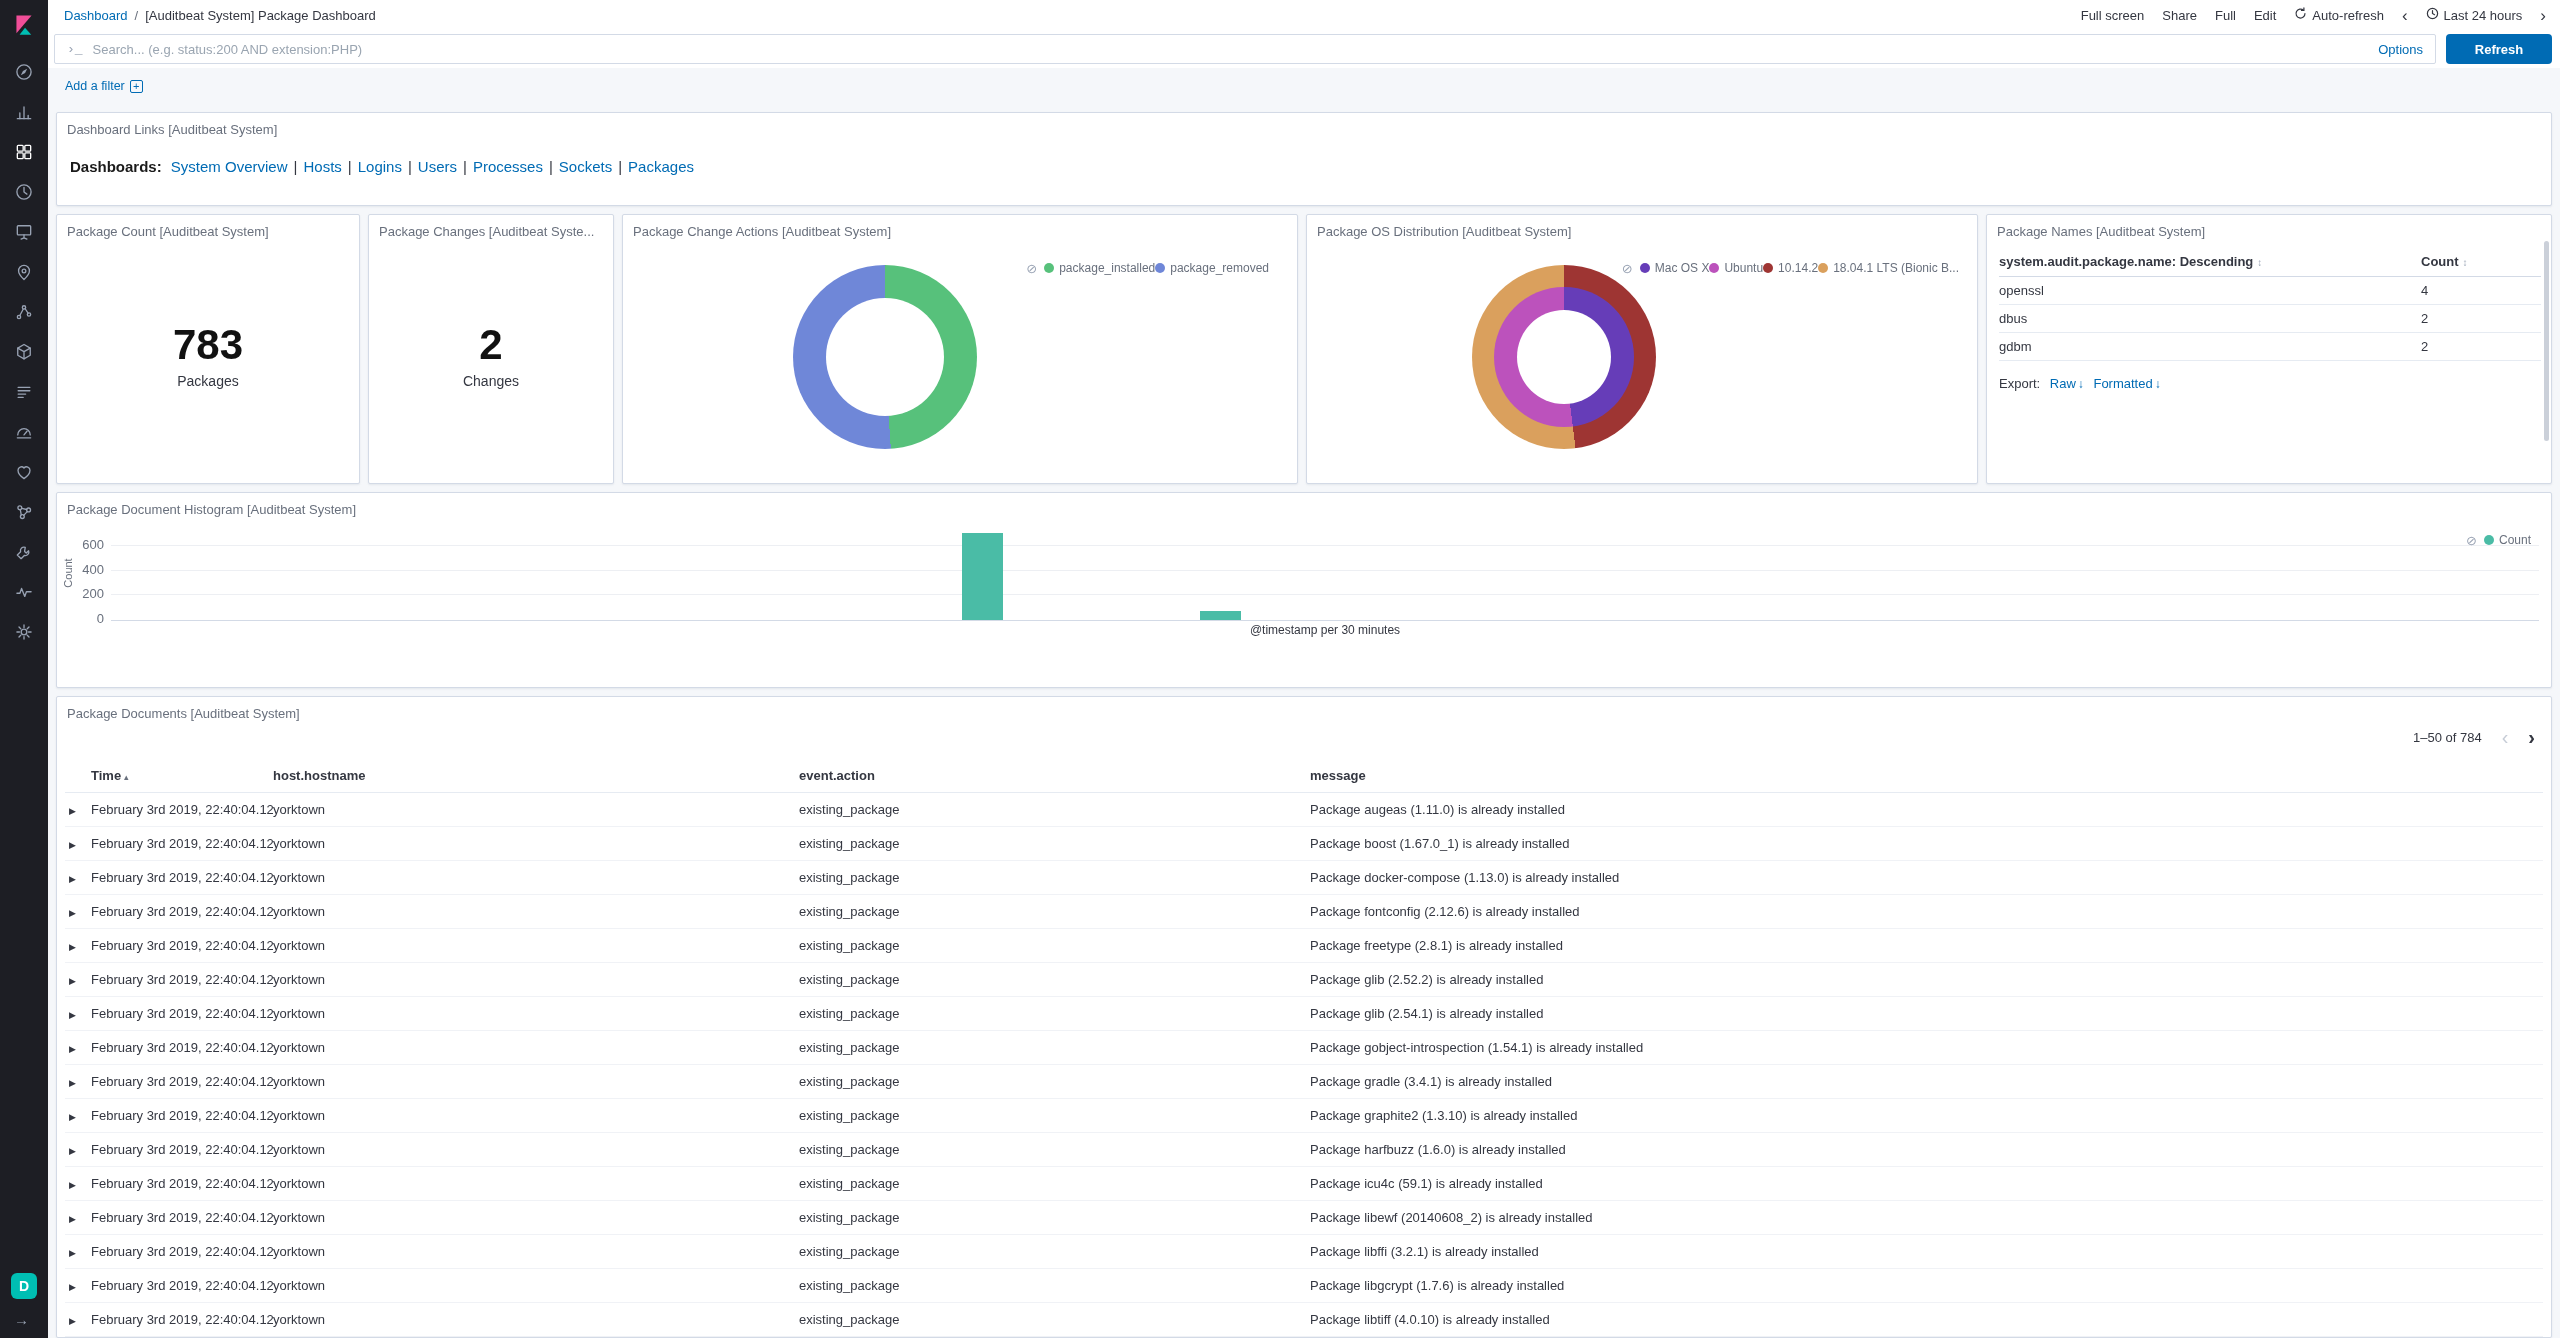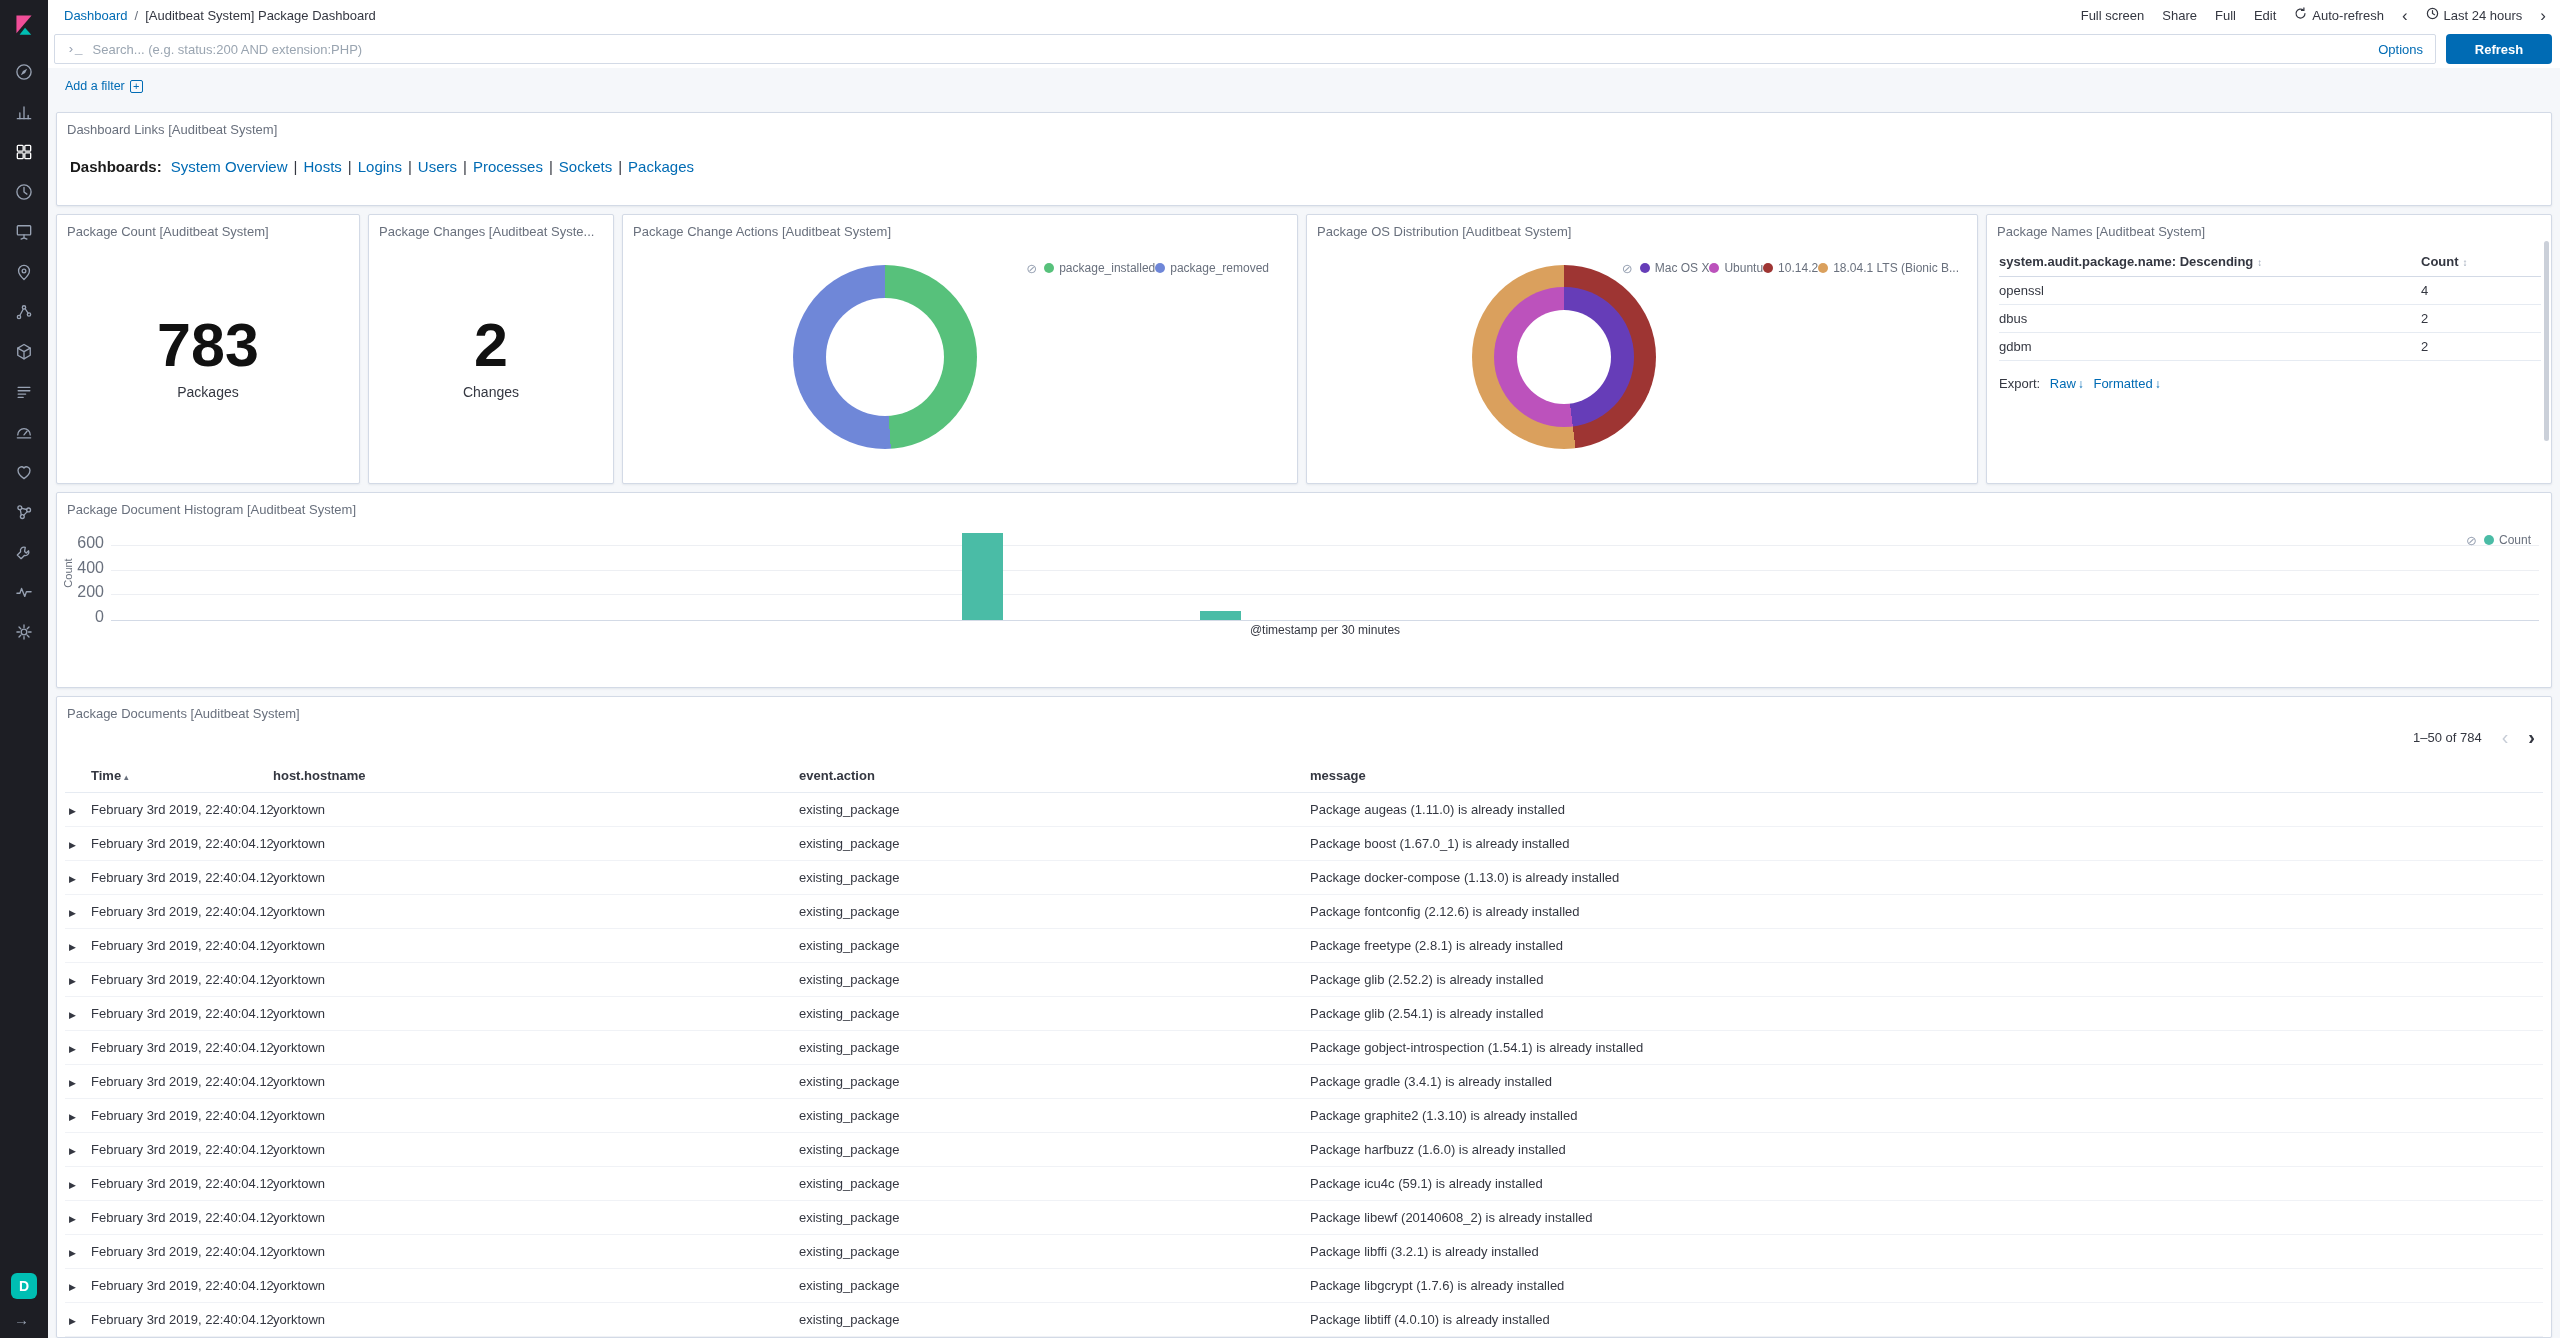--- a/index.html
+++ b/index.html
@@ -63,21 +63,21 @@
 
 
 .metrics-row{display:flex;gap:8px;height:270px;flex:none;}
 .p-w1{width:304px;flex:none;}
 .p-w2{width:246px;flex:none;}
 .p-w3{width:676px;flex:none;}
 .p-w4{width:672px;flex:none;}
 .p-w5{flex:1;}
 .metric-panel{display:flex;flex-direction:column;}
 .metric-body{flex:1;display:flex;flex-direction:column;align-items:center;justify-content:center;margin-top:-16px;}
-.metric-value{font-size:61px;font-weight:700;color:#111;}
+.metric-value{font-size:42px;font-weight:700;color:#111;}
 .metric-label{font-size:14px;color:#343741;margin-top:4px;}
 
 
 .donut-wrap{position:absolute;top:calc(50% + 8px);transform:translateY(-50%);}
 .donut{width:184px;height:184px;border-radius:50%;position:relative;}
 .donut-mid{position:absolute;inset:22px;border-radius:50%;}
 .hole{position:absolute;border-radius:50%;background:#fff;}
 .hole.h1{inset:33px;}
 .hole.h2{inset:45px;}
 
@@ -99,21 +99,21 @@
 .dl-icon{font-size:12px;margin-left:2px;}
 .pn-scrollbar{position:absolute;right:2px;top:26px;width:5px;height:200px;background:#98A2B3;border-radius:3px;opacity:0.5;}
 
 
 .hist-panel{height:196px;flex:none;}
 .hist-body{position:relative;padding:4px 12px 0 8px;}
 .hist-row{display:flex;align-items:flex-end;}
 .hist-ylabel-col{width:16px;position:relative;height:96px;}
 .hist-ylabel{position:absolute;left:-12px;top:42px;transform:rotate(-90deg);font-size:11px;color:#69707D;white-space:nowrap;}
 .hist-yaxis{width:30px;position:relative;height:92px;}
-.y-tick{position:absolute;right:7px;font-size:16px;color:#69707D;line-height:1;}
+.y-tick{position:absolute;right:7px;font-size:13px;color:#69707D;line-height:1;}
 .hist-plot{flex:1;position:relative;height:92px;border-bottom:1px solid #D3DAE6;}
 .gridline{position:absolute;left:0;right:0;height:1px;background:#EDEFF3;}
 .hist-bar{position:absolute;bottom:0;}
 .hist-xaxis{position:relative;height:16px;margin-left:46px;margin-top:3px;}
 .x-tick{position:absolute;transform:translateX(-50%);font-size:11px;color:#69707D;white-space:nowrap;}
 .hist-xlabel{margin-left:46px;text-align:center;font-size:12px;color:#343741;padding:2px 0 6px;}
 .hist-legend{position:absolute;top:40px;right:20px;display:flex;align-items:center;gap:7px;font-size:12px;color:#69707D;}
 
 
 .docs-panel{flex:1;min-height:0;overflow:hidden;}

